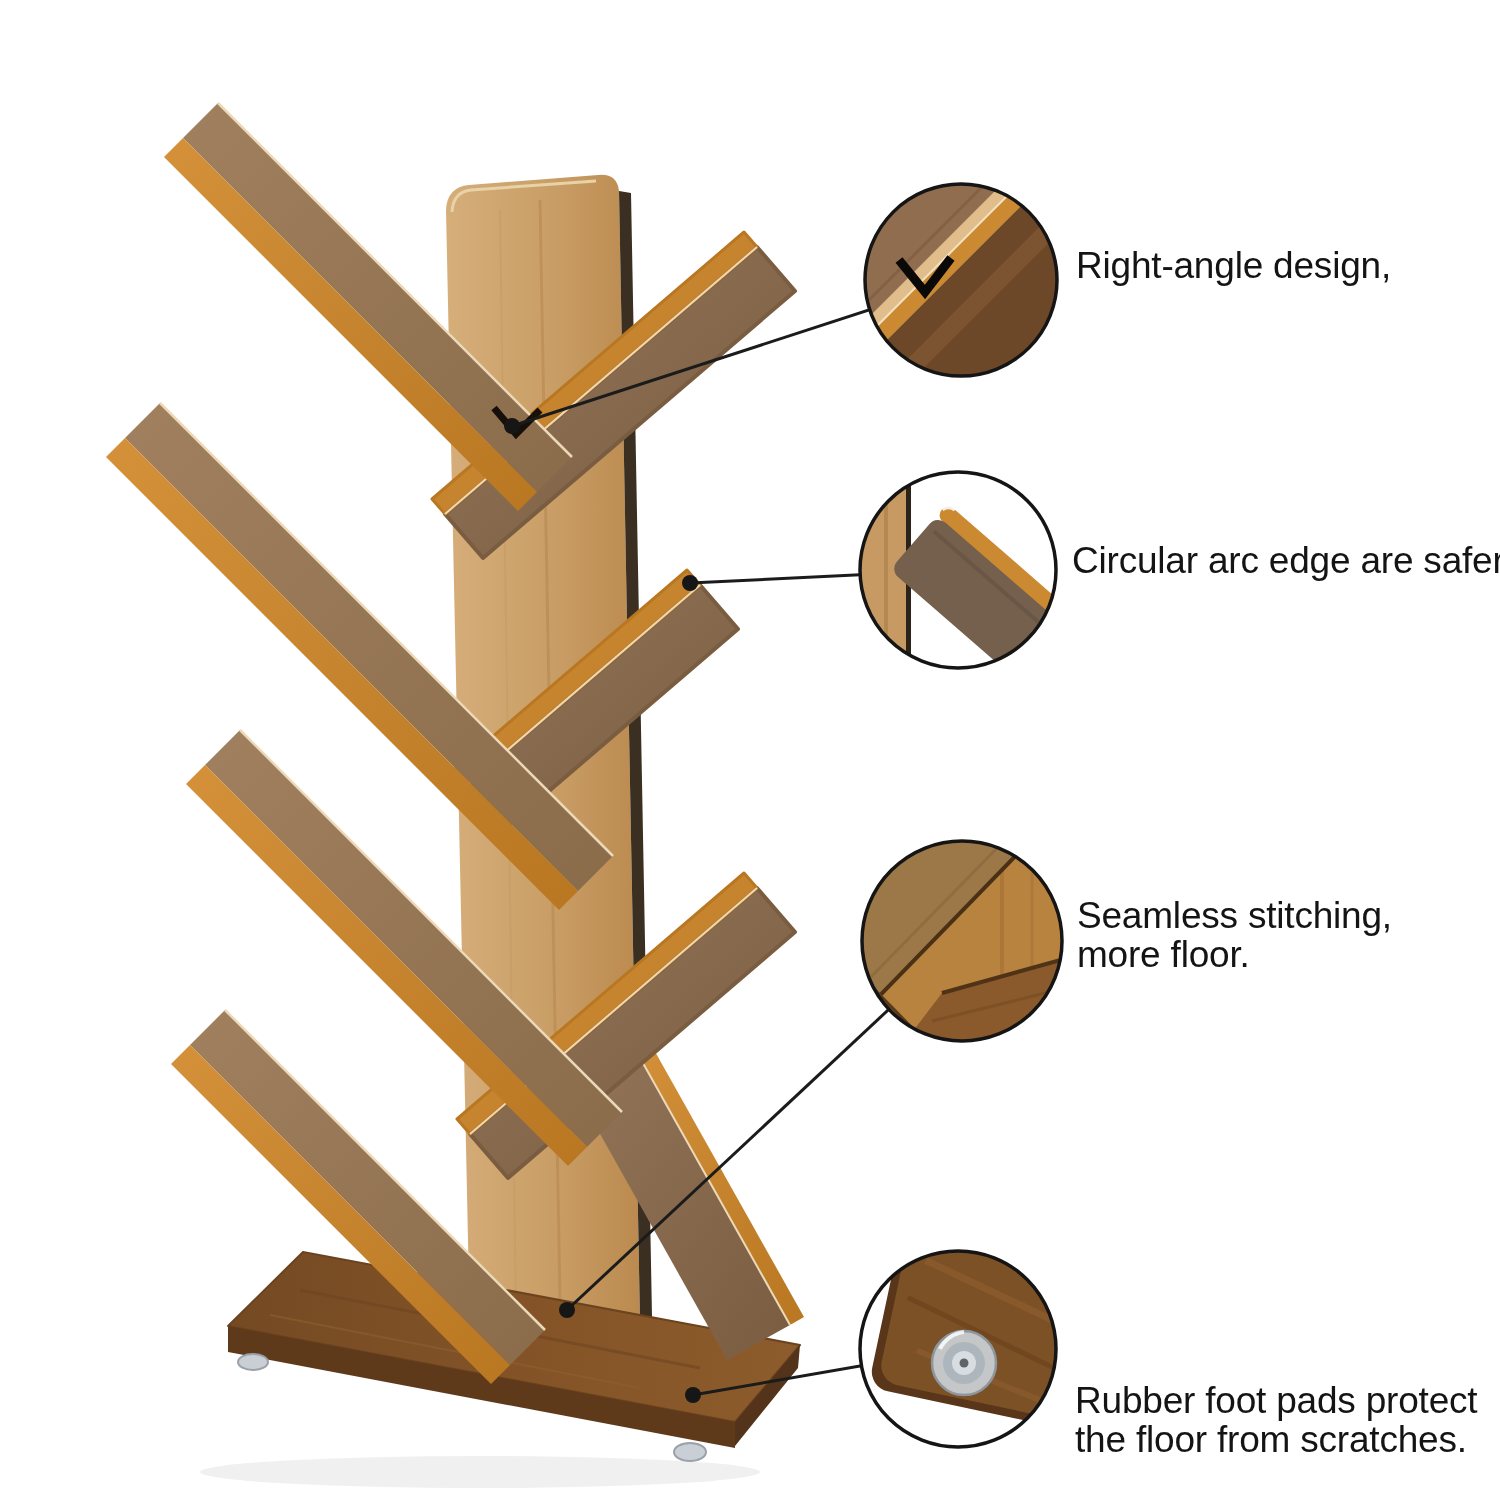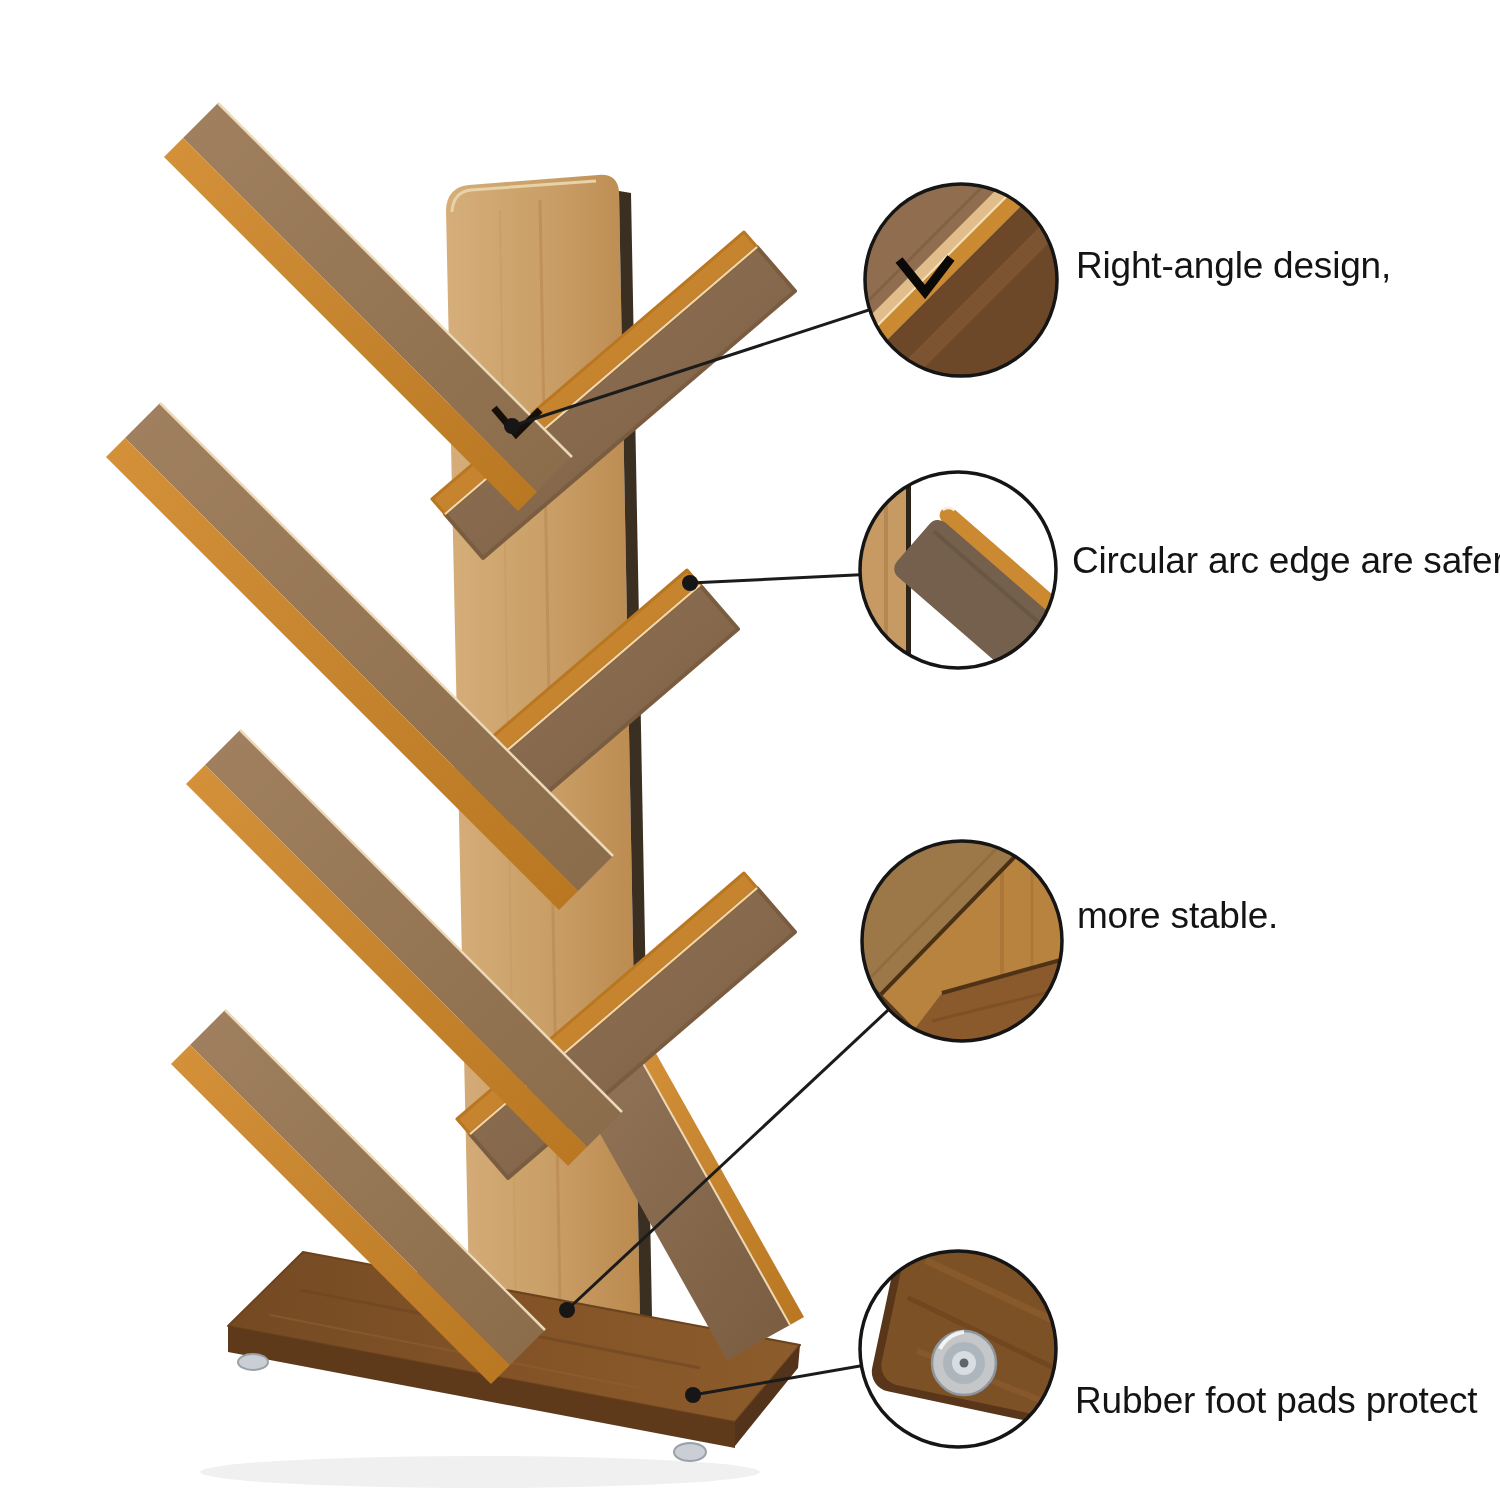--- a/index.html
+++ b/index.html
@@ -215,20 +215,22 @@
 
   <div class="caption" style="left:1076px;top:246px">
     <div>Right-angle design,</div>
   </div>
 
   <div class="caption" style="left:1072px;top:541px">
     <div>Circular arc edge are safer.</div>
   </div>
 
   <div class="caption" style="left:1077px;top:896px">
-    <div>more stable.</div>
+    <div>Seamless stitching,</div>
+    <div>more floor.</div>
   </div>
 
   <div class="caption" style="left:1075px;top:1381px">
     <div>Rubber foot pads protect</div>
+    <div>the floor from scratches.</div>
   </div>
 
 </div>
 
 </body></html>

